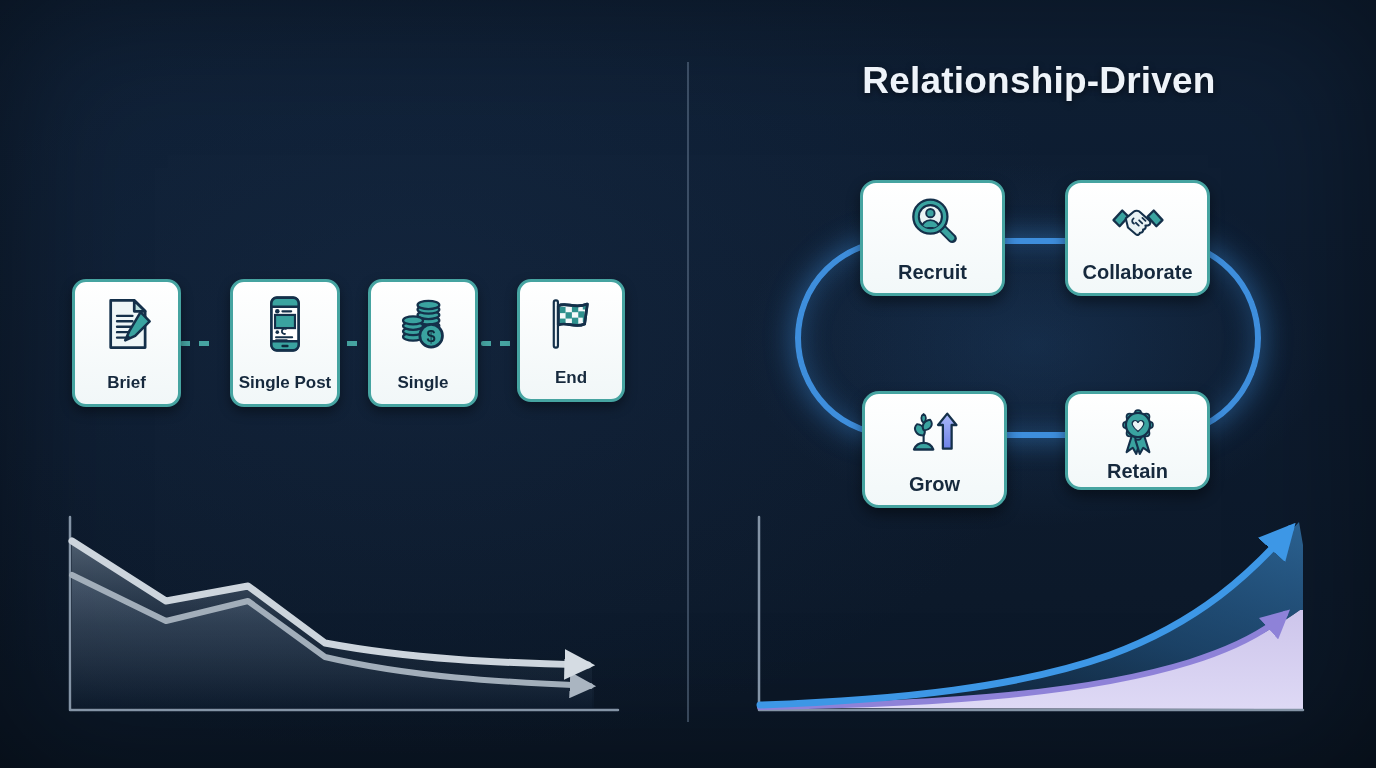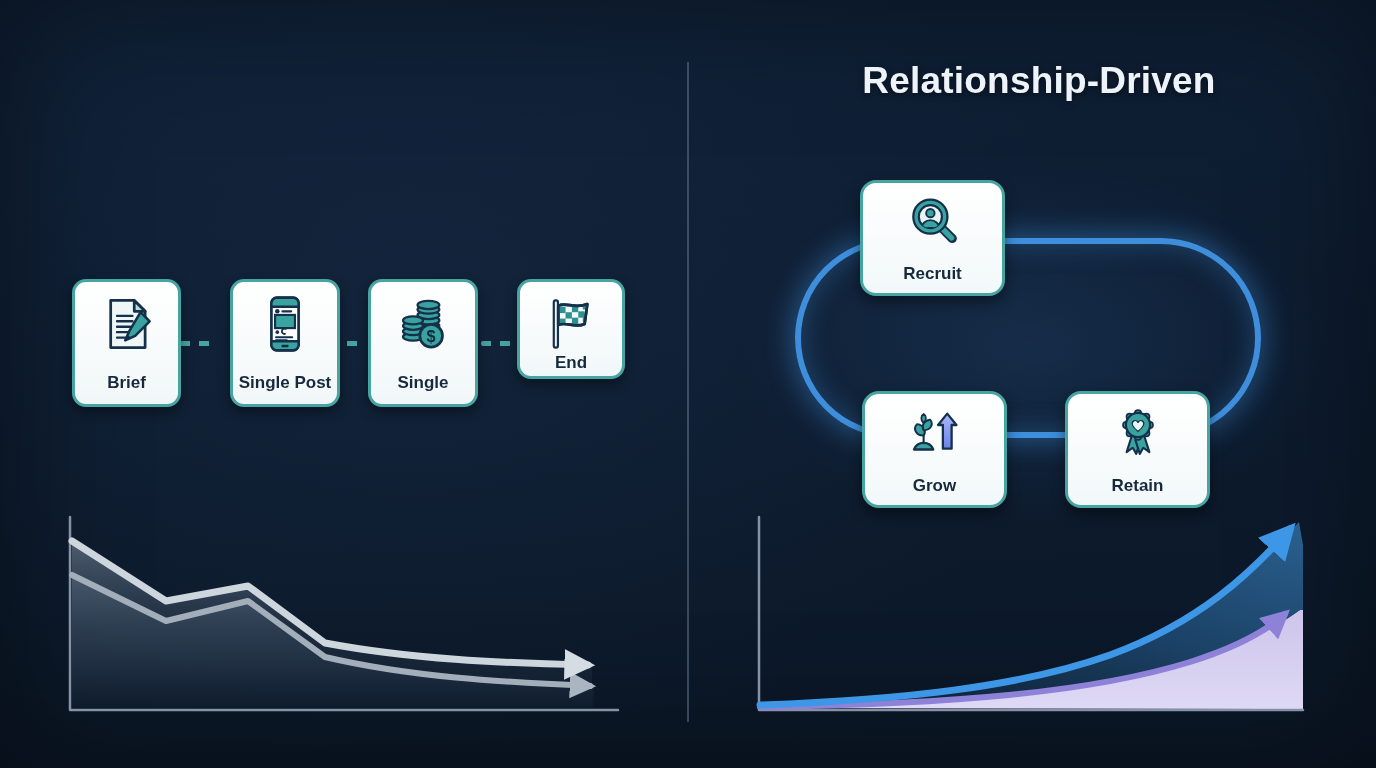--- a/index.html
+++ b/index.html
@@ -49,21 +49,21 @@
     box-shadow: 0 0 26px 5px rgba(62,142,220,0.40), inset 0 0 26px 3px rgba(62,142,220,0.30);
   }
   .node-card {
     position: absolute; z-index: 3;
     background: linear-gradient(180deg, #ffffff 0%, #f2f8f9 100%);
     border: 3px solid #46a4a1; border-radius: 16px;
     display: flex; flex-direction: column; align-items: center; justify-content: space-between;
     padding: 10px 4px 9px; box-shadow: 0 6px 14px rgba(0,0,0,0.45);
   }
   .node-card svg { width: 56px; height: 56px; flex: 0 0 auto; }
-  .node-label { font-size: 17px; font-weight: bold; color: #16293d; white-space: nowrap; }
+  .node-label { font-size: 20px; font-weight: bold; color: #16293d; white-space: nowrap; }
 </style>
 </head>
 <body>
 
 <div class="canvas">
 
   <svg class="charts" viewBox="0 0 1376 768">
     <defs>
       <linearGradient id="gradDeclineA" x1="0" y1="0" x2="0" y2="1">
         <stop offset="0" stop-color="#a9bcce" stop-opacity="0.42"></stop>
@@ -160,21 +160,21 @@
         <ellipse cx="21" cy="28" rx="11" ry="4.4"></ellipse>
       </g>
       <circle cx="41" cy="45" r="12.5" fill="#3aa3a0" stroke="#14304a" stroke-width="3"></circle>
       <text x="41" y="51.5" font-size="18" font-weight="bold" text-anchor="middle" fill="#0f2b3d">$</text>
     </svg>
     <span class="step-label">Single</span>
   </div>
 
   <div class="dash-connector" style="left:481px; top:341px; width:34px;"></div>
 
-  <div class="step-card" style="left:517px; top:279px; width:108px; height:100px;">
+  <div class="step-card" style="left:517px; top:279px; width:108px; height:123px;">
     <svg viewBox="0 0 64 64">
       <defs>
         <clipPath id="flagClip">
             <path d="M18 12 C26 7 36 16 50 10 L47 32 C36 37 27 29 18 33 Z"></path>
           </clipPath>
       </defs>
       <rect x="13" y="6" width="4.6" height="52" rx="2" fill="#eef4f6" stroke="#14304a" stroke-width="2.4"></rect>
       <path d="M18 12 C26 7 36 16 50 10 L47 32 C36 37 27 29 18 33 Z" fill="#f4f9fa" stroke="#14304a" stroke-width="3" stroke-linejoin="round"></path>
       <g fill="#2f918e" clip-path="url(#flagClip)">
         <rect x="19" y="13" width="7" height="7"></rect>
@@ -205,40 +205,50 @@
       <circle cx="29" cy="27" r="19.5" fill="#3aa3a0" stroke="#14304a" stroke-width="2.6"></circle>
       <circle cx="29" cy="27" r="13.2" fill="#e9f4f4" stroke="#14304a" stroke-width="2.4"></circle>
       <g clip-path="url(#lensClip)">
         <circle cx="29" cy="23" r="4.8" fill="#3aa3a0" stroke="#14304a" stroke-width="2.2"></circle>
         <path d="M19 40 a10 9 0 0 1 20 0 Z" fill="#3aa3a0" stroke="#14304a" stroke-width="2.2"></path>
       </g>
     </svg>
     <span class="node-label">Recruit</span>
   </div>
 
+  <div class="node-card" style="left:1065px; top:180px; width:145px; height:116px;">
+    <svg viewBox="0 0 64 64">
+      <path d="M4 31 L14 20 L21 27 L11 38 Z" fill="#3aa3a0" stroke="#14304a" stroke-width="2.6" stroke-linejoin="round"></path>
+      <path d="M60 31 L50 20 L43 27 L53 38 Z" fill="#3aa3a0" stroke="#14304a" stroke-width="2.6" stroke-linejoin="round"></path>
+      <path d="M18 29 L27 21.5 C29 19.8 32.5 19.8 34.5 22 L45 31.5 C47 33.5 46.2 36.5 43.5 37 L40.5 37.3 C41.5 39.3 40.3 41.8 37.8 41.8 C38.2 43.9 36.5 45.9 34.2 45.4 C34 47.4 31.5 48.8 29.5 47.2 L20.5 39.5 Z" fill="#e9f2f4" stroke="#14304a" stroke-width="2.4" stroke-linejoin="round"></path>
+      <path d="M29.5 34 l3.4 3.2 M33.3 31.2 l3.6 3.4 M37 28.4 l3.6 3.4" stroke="#14304a" stroke-width="2" stroke-linecap="round" fill="none"></path>
+      <path d="M27 29 c-2.2 1.8 -2.4 4.6 0.4 6" stroke="#14304a" stroke-width="2" stroke-linecap="round" fill="none"></path>
+    </svg>
+    <span class="node-label">Collaborate</span>
+  </div>
 
   <div class="node-card" style="left:862px; top:391px; width:145px; height:117px;border-radius:17px;">
     <svg viewBox="0 0 64 64">
       <defs>
         <linearGradient id="gradGrowArrow" x1="0" y1="0" x2="0" y2="1">
           <stop offset="0" stop-color="#aab8f8"></stop>
             <stop offset="1" stop-color="#6d82e8"></stop>
         </linearGradient>
       </defs>
       <path d="M19 46 V24" stroke="#14304a" stroke-width="2.4" stroke-linecap="round"></path>
       <path d="M19 36 C10 36 6.5 28 11.5 23 C20 24 22 32 19 36 Z" fill="#3aa3a0" stroke="#14304a" stroke-width="2.2" stroke-linejoin="round"></path>
       <path d="M19 30 C27.5 30 30.5 23 26.5 18 C18.5 19 16.5 26 19 30 Z" fill="#3aa3a0" stroke="#14304a" stroke-width="2.2" stroke-linejoin="round"></path>
       <path d="M19 22 C15 18.5 16 13 19 11.5 C22 13 23 18.5 19 22 Z" fill="#3aa3a0" stroke="#14304a" stroke-width="2"></path>
       <path d="M8 52 C12 42 26 42 30 52 Z" fill="#3aa3a0" stroke="#14304a" stroke-width="2.6" stroke-linejoin="round"></path>
       <path d="M46 11 L56.5 24 H51 V51 H41 V24 H35.5 Z" fill="url(#gradGrowArrow)" stroke="#14304a" stroke-width="2.6" stroke-linejoin="round"></path>
     </svg>
     <span class="node-label">Grow</span>
   </div>
 
-  <div class="node-card" style="left:1065px; top:391px; width:145px; height:117px;">
+  <div class="node-card" style="left:1065px; top:391px; width:145px; height:99px;">
     <svg viewBox="0 0 64 64">
       <path d="M25 36 L19 55 L26 50 L30 57 L35 41 Z" fill="#3aa3a0" stroke="#14304a" stroke-width="2.4" stroke-linejoin="round"></path>
       <path d="M39 36 L45 55 L38 50 L34 57 L29 41 Z" fill="#3aa3a0" stroke="#14304a" stroke-width="2.4" stroke-linejoin="round"></path>
       <g fill="#3aa3a0" stroke="#14304a" stroke-width="2">
         <circle cx="45.5" cy="24" r="3.6"></circle>
           <circle cx="41.5" cy="33.5" r="3.6"></circle>
         <circle cx="32" cy="37.5" r="3.6"></circle>
           <circle cx="22.5" cy="33.5" r="3.6"></circle>
         <circle cx="18.5" cy="24" r="3.6"></circle>
           <circle cx="22.5" cy="14.5" r="3.6"></circle>

